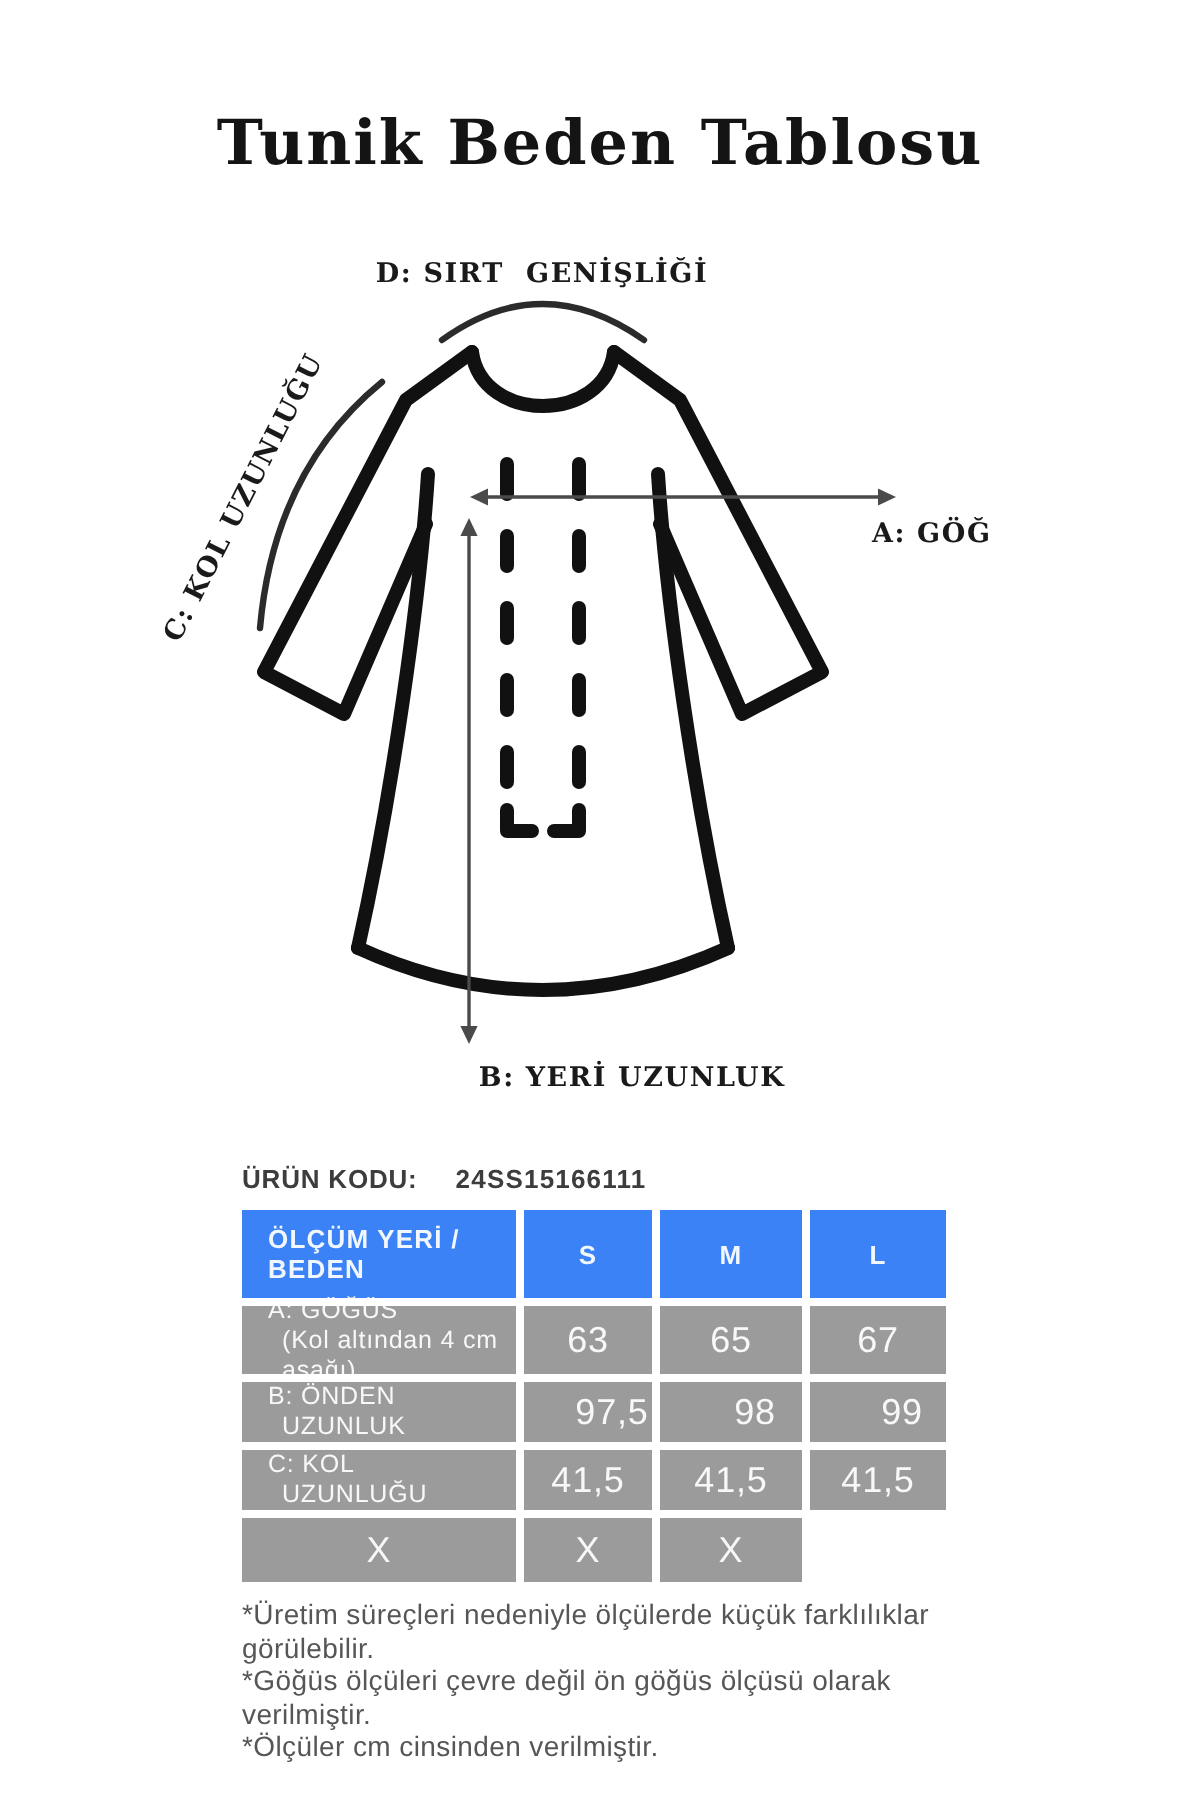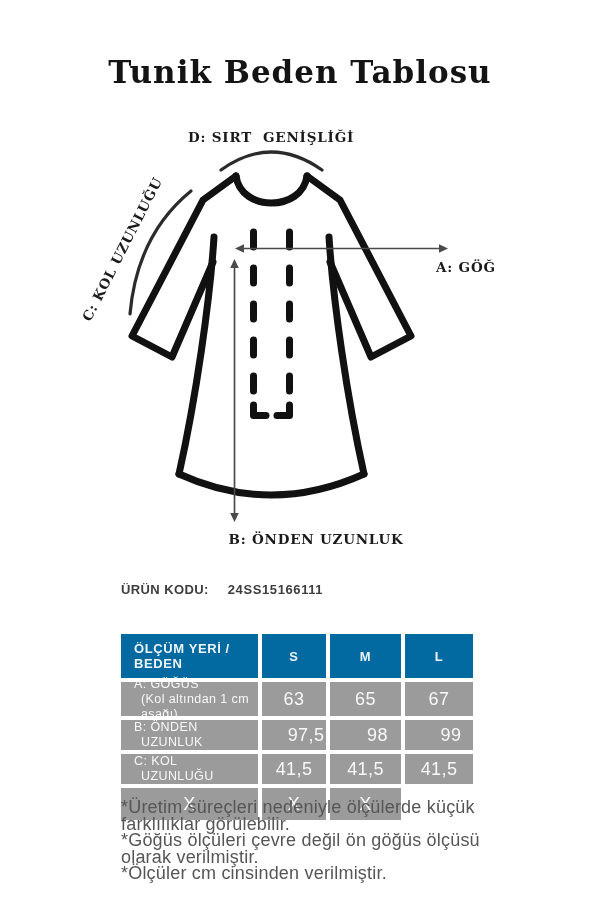--- a/index.html
+++ b/index.html
@@ -23,32 +23,32 @@
 
   
   .product-code{position:absolute;top:582px;left:121px;font-size:13px;font-weight:700;
     color:#3d3d3d;letter-spacing:0.4px;}
   .product-code .code-value{margin-left:19px;letter-spacing:0.6px;}
 
   
   .size-table{position:absolute;top:605px;left:121px;width:352px;display:grid;
     grid-template-columns:137px 64px 71px 68px;gap:4px;}
   .cell{color:rgba(255,255,255,0.93);display:flex;flex-direction:column;justify-content:center;}
-  .cell.head{background:#0369a1;height:44px;margin-top:29px;}
+  .cell.head{background:#3b82f6;height:44px;}
   .cell.body{background:#9b9b9b;}
   .row-a{height:34px;} .row-b{height:30px;padding-left:24px;} .row-c{height:30px;} .row-d{height:32px;}
   .cell.labelcol{align-items:flex-start;padding-left:13px;}
   .cell.valcol{align-items:center;text-align:center;}
   .cell .line1{font-size:12.5px;letter-spacing:0.4px;line-height:15px;}
   .cell .line2{font-size:12.5px;letter-spacing:0.4px;line-height:15px;padding-left:7px;}
   .cell.head .htext{font-size:13px;font-weight:700;letter-spacing:0.6px;}
   .cell .vtext{font-size:18px;letter-spacing:0.4px;}
 
   
-  .footnotes{position:absolute;top:799px;left:121px;font-size:18px;line-height:16.5px;
+  .footnotes{position:absolute;top:799px;left:121px;font-size:14px;line-height:16.5px;
     color:#565656;letter-spacing:0.2px;}
 </style>
 </head>
 <body>
 
 <div class="canvas">
 
   <div class="page-title">Tunik Beden Tablosu</div>
 
   <div class="diagram">
@@ -78,21 +78,21 @@
       <g fill="#4a4a4a" stroke="none">
         <polygon points="235,248.5 244,244.2 244,252.8"></polygon>
         <polygon points="448,248.5 439,244.2 439,252.8"></polygon>
         <polygon points="234.5,259 230.2,268 238.8,268"></polygon>
         <polygon points="234.5,522 230.2,513 238.8,513"></polygon>
       </g>
     </svg>
     <div class="diag-label lbl-d">D: SIRT  GENİŞLİĞİ</div>
     <div class="diag-label lbl-c">C: KOL UZUNLUĞU</div>
     <div class="diag-label lbl-a">A: GÖĞÜS</div>
-    <div class="diag-label lbl-b">B: ÖNDEN UZUNLUK</div>
+    <div class="diag-label lbl-b">B: YERİ UZUNLUK</div>
   </div>
 
   <div class="product-code">
     <span class="code-label">ÜRÜN KODU:</span><span class="code-value">24SS15166111</span>
   </div>
 
   <div class="size-table">
 
     <div class="cell head labelcol">
         <span class="htext">ÖLÇÜM YERİ / BEDEN</span>
@@ -102,21 +102,21 @@
       </div>
     <div class="cell head valcol">
         <span class="htext">M</span>
       </div>
     <div class="cell head valcol">
         <span class="htext">L</span>
       </div>
 
     <div class="cell body labelcol row-a">
       <span class="line1">A: GÖĞÜS</span>
-      <span class="line2">(Kol altından 1 cm aşağı)</span>
+      <span class="line2">(Kol altından 4 cm aşağı)</span>
     </div>
     <div class="cell body valcol row-a">
         <span class="vtext">63</span>
       </div>
     <div class="cell body valcol row-a">
         <span class="vtext">65</span>
       </div>
     <div class="cell body valcol row-a">
         <span class="vtext">67</span>
       </div>

